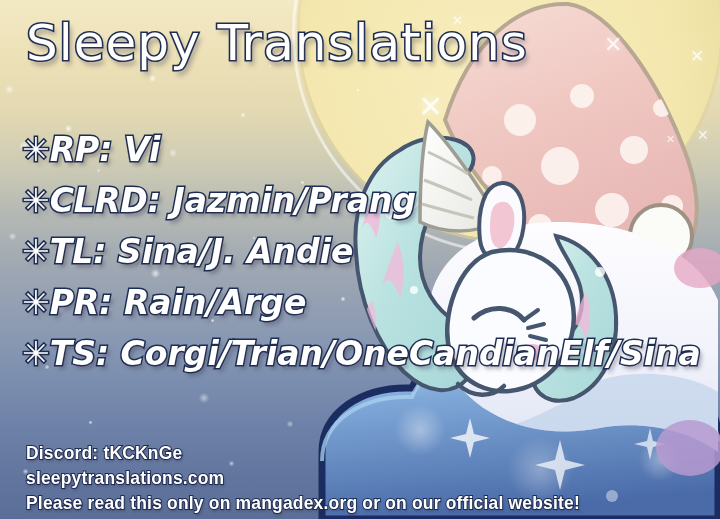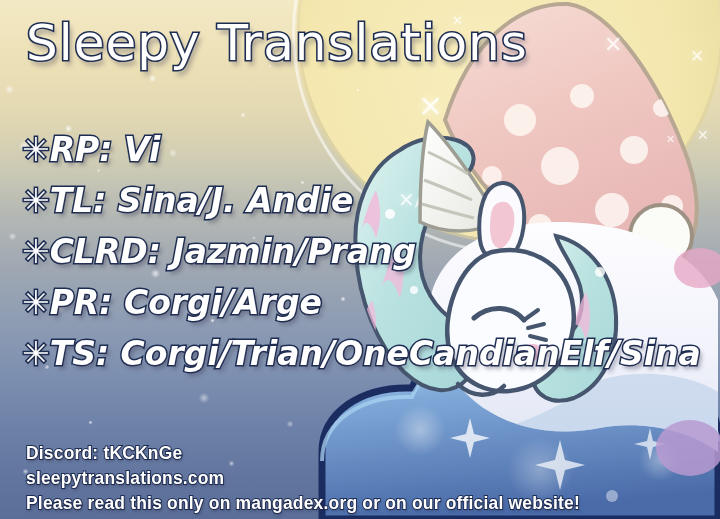--- a/index.html
+++ b/index.html
@@ -306,23 +306,23 @@
       <div class="sparkle" style="left: 666px; top: 134px; font-size: 11px;">✕</div>
       <div class="sparkle" style="left: 452px; top: 14px; font-size: 13px;">✕</div>
     </div>
 
   <div id="text-layer">
 
     <div id="title">Sleepy Translations</div>
 
     <div id="credits">
       <span class="credit-line">✳RP: Vi</span>
+      <span class="credit-line">✳CLRD: Jazmin/Prang</span>
       <span class="credit-line">✳TL: Sina/J. Andie</span>
-      <span class="credit-line">✳CLRD: Jazmin/Prang</span>
-      <span class="credit-line">✳PR: Corgi/Arge</span>
+      <span class="credit-line">✳PR: Rain/Arge</span>
       <span class="credit-line">✳TS: Corgi/Trian/OneCandianElf/Sina</span>
     </div>
 
     <div id="footer">
       <span class="footer-line">Discord: tKCKnGe</span>
       <span class="footer-line">sleepytranslations.com</span>
       <span class="footer-line">Please read this only on mangadex.org or on our official website!</span>
     </div>
 
   </div>

